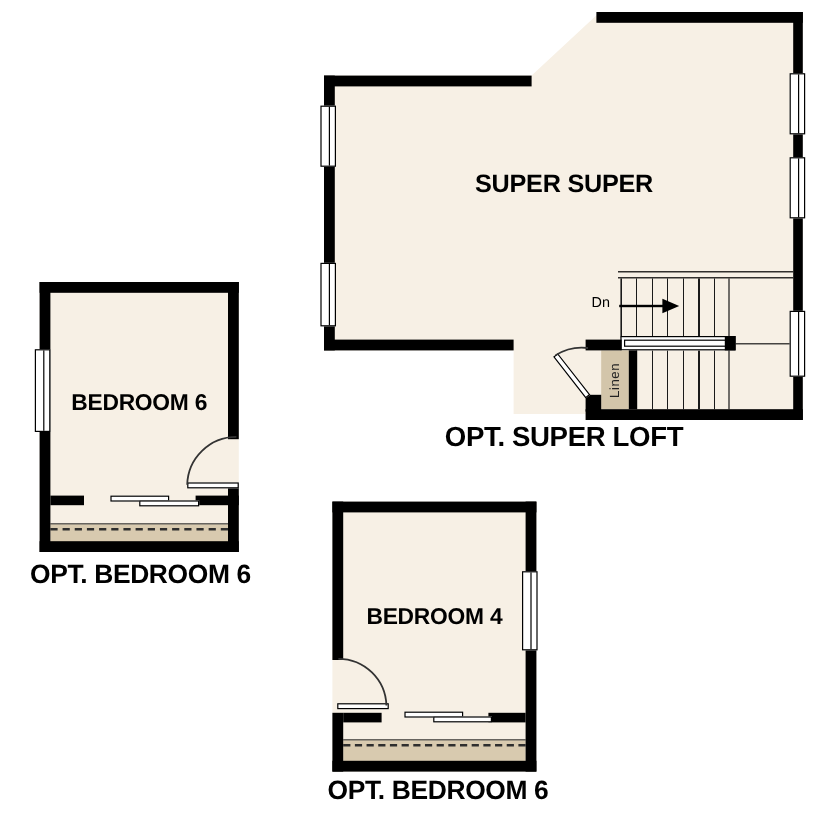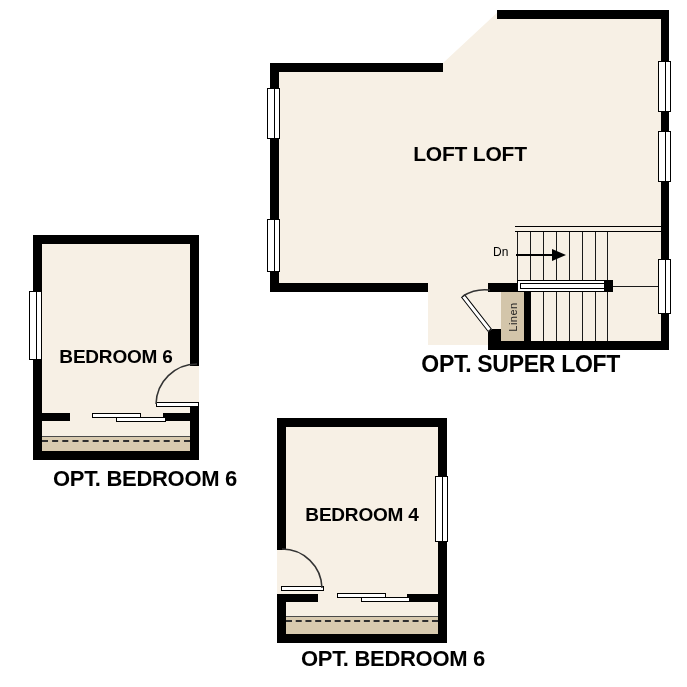--- a/index.html
+++ b/index.html
@@ -10,21 +10,21 @@
   .abs{position:absolute;}
   .wall{position:absolute;background:#000;z-index:4;}
   .fill{position:absolute;background:#F7F0E5;z-index:1;}
   .closet-strip{position:absolute;background:#D8CAAF;border-top:1px solid #4a4a4a;z-index:2;}
   .closet-dash{position:absolute;left:0;right:0;top:3px;border-top:2px dashed #2e2e2e;}
   .window{position:absolute;background:#fff;border:1px solid #000;z-index:5;}
   .window .mullion{position:absolute;left:50%;top:0;bottom:0;width:1px;background:#000;}
   .slider{position:absolute;background:#fff;border:1px solid #000;height:3px;z-index:5;}
   .leaf{position:absolute;background:#fff;border:1px solid #000;height:3px;z-index:6;}
   .room-label{position:absolute;font-weight:bold;font-size:19px;letter-spacing:-0.2px;text-align:center;z-index:7;white-space:nowrap;}
-  .caption{position:absolute;font-weight:bold;font-size:22px;letter-spacing:-0.3px;text-align:right;z-index:7;white-space:nowrap;}
+  .caption{position:absolute;font-weight:bold;font-size:22px;letter-spacing:-0.3px;text-align:center;z-index:7;white-space:nowrap;}
   .loft-title{font-size:21px;}
   .loft-caption{font-size:23px;}
   .treads{position:absolute;z-index:3;background-image:repeating-linear-gradient(to right,#1a1a1a 0,#1a1a1a 1px,transparent 1px,transparent 13px);}
   .thinline{position:absolute;background:#1a1a1a;z-index:3;}
   .stair-topline{position:absolute;border-top:1px solid #000;border-bottom:1px solid #000;z-index:3;}
   .rail{position:absolute;background:#fff;border:1px solid #000;z-index:3;}
   .rail-inner{position:absolute;left:2px;right:2px;top:2px;bottom:2px;border:1px solid #000;}
   .rail-cap{position:absolute;background:#000;z-index:4;}
   .dn-label{position:absolute;font-size:12px;z-index:7;}
   .arrow-shaft{position:absolute;background:#000;height:2px;z-index:6;}
@@ -85,21 +85,21 @@
       <div class="arrow-shaft" style="left:516px;top:254px;width:38px;"></div>
       <div class="arrow-head" style="left:552px;top:249px;"></div>
     </div>
 
     <div class="linen-box" style="left:501px;top:292px;width:23px;height:49px;">
       <span class="linen-text">Linen</span>
     </div>
 
     <div class="leaf" style="left:490px;top:328px;width:42px;transform-origin:0 50%;transform:rotate(-128deg);"></div>
 
-    <div class="room-label loft-title" style="left:320px;top:142px;width:300px;">LOFT LOFT</div>
+    <div class="room-label loft-title" style="left:320px;top:142px;width:300px;">SUPER SUPER</div>
     <div class="caption loft-caption" style="left:320px;top:351px;width:300px;">OPT. SUPER LOFT</div>
   </div>
 
   <div class="abs" style="left:0;top:0;width:687px;height:687px;">
     <div class="fill" style="left:33px;top:235px;width:166px;height:225px;"></div>
 
     <div class="wall" style="left:33px;top:235px;width:166px;height:9px;"></div>
     <div class="wall" style="left:33px;top:235px;width:9px;height:225px;"></div>
     <div class="wall" style="left:190px;top:235px;width:9px;height:131px;"></div>
     <div class="wall" style="left:190px;top:403px;width:9px;height:57px;"></div>
@@ -114,21 +114,21 @@
 
     <div class="closet-strip" style="left:42px;top:436px;width:148px;height:15px;">
       <div class="closet-dash"></div>
     </div>
 
     <div class="slider" style="left:92px;top:413px;width:47px;"></div>
     <div class="slider" style="left:116px;top:417px;width:48px;"></div>
 
     <div class="leaf" style="left:156px;top:402px;width:41px;"></div>
 
-    <div class="room-label" style="left:16px;top:326px;width:200px;margin-top:20px;">BEDROOM 6</div>
+    <div class="room-label" style="left:16px;top:326px;width:200px;">BEDROOM 6</div>
     <div class="caption" style="left:-3px;top:466px;width:240px;">OPT. BEDROOM 6</div>
   </div>
 
   <div class="abs" style="left:0;top:0;width:687px;height:687px;">
     <div class="fill" style="left:277px;top:418px;width:170px;height:225px;"></div>
 
     <div class="wall" style="left:277px;top:418px;width:170px;height:9px;"></div>
     <div class="wall" style="left:277px;top:418px;width:9px;height:132px;"></div>
     <div class="wall" style="left:277px;top:594px;width:9px;height:49px;"></div>
     <div class="wall" style="left:438px;top:418px;width:9px;height:225px;"></div>

